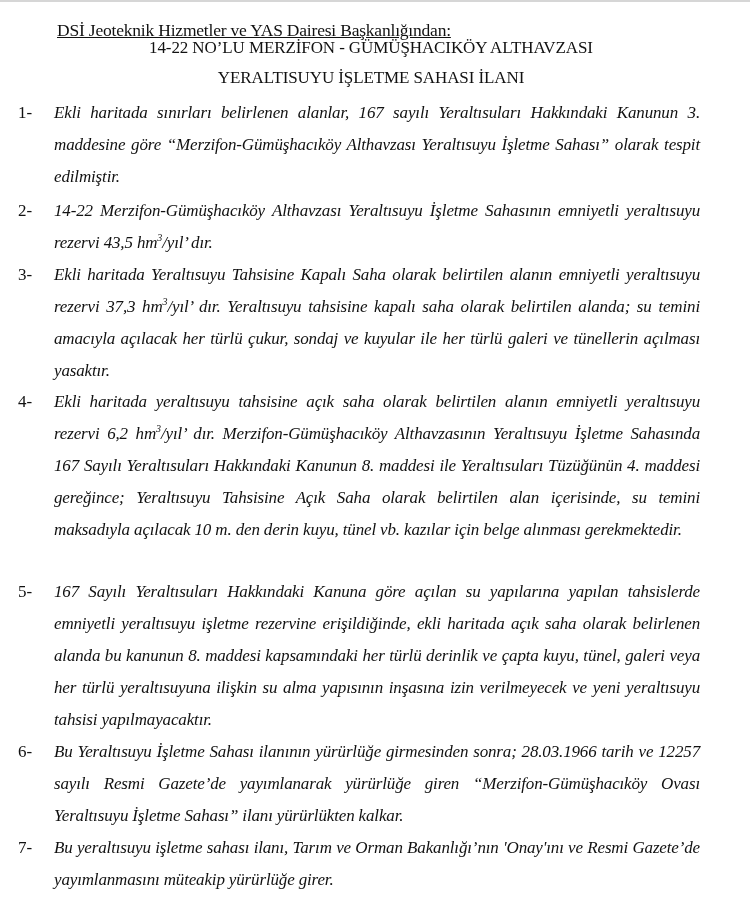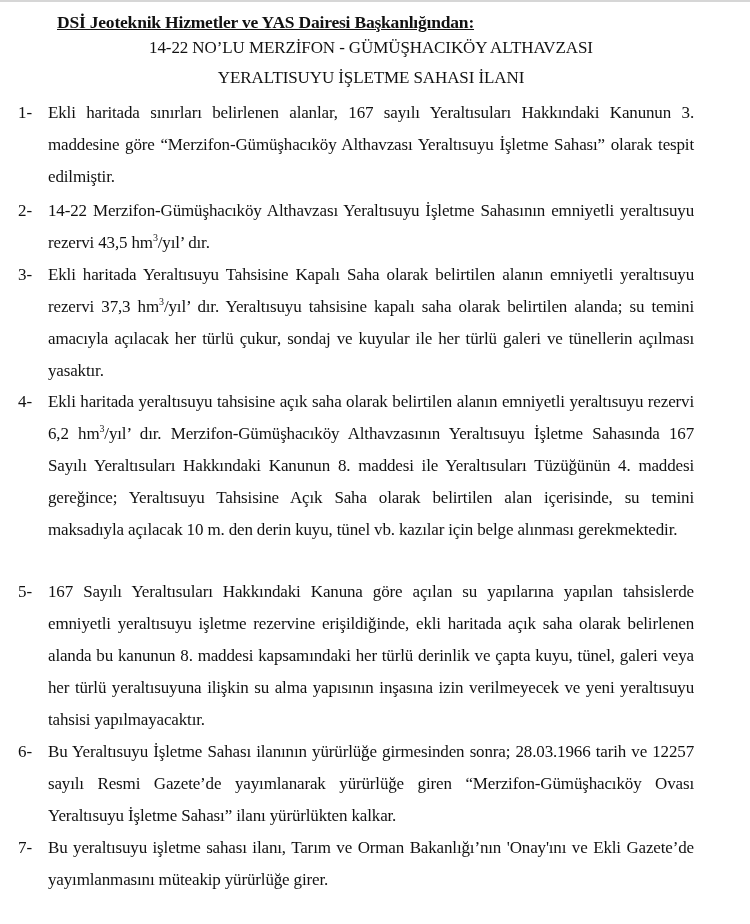--- a/index.html
+++ b/index.html
@@ -3,38 +3,39 @@
 <meta charset="utf-8">
 <style>
   html, body { margin: 0; padding: 0; background: #ffffff; }
   body {
     width: 750px; height: 924px; overflow: hidden; position: relative;
     font-family: "Liberation Serif", "DejaVu Serif", serif;
     color: #111111;
   }
   .topline { position: absolute; left: 0; top: 0; width: 750px; height: 2px; background: #d6d6d6; }
   .heading {
-    position: absolute; left: 57px; top: 12px;
-    font-size: 17.5px; font-weight: bold; text-decoration: underline;
+    position: absolute; left: 57px; top: 20px;
+    font-size: 17.5px; font-weight: normal; text-decoration: underline;
     letter-spacing: -0.2px; white-space: nowrap;
   }
   .title {
     position: absolute; left: 0; width: 750px; text-align: center;
     font-size: 17px; letter-spacing: -0.1px; white-space: nowrap;
   }
   .t1 { top: 38px; left: -4px; }
   .t2 { top: 68px; left: -4px; }
   .item { position: absolute; left: 0; width: 750px; }
   .num {
     position: absolute; left: 18px; font-size: 17px; line-height: 32px;
   }
   .body {
-    position: absolute; left: 48px; width: 646px;
+    position: absolute; left: 54px; width: 646px;
     font-size: 17px; line-height: 32px; text-align: justify;
     letter-spacing: -0.15px;
+    font-style: italic;
   }
   sup { font-size: 10px; line-height: 0; vertical-align: super; }
 </style>
 </head>
 <body>
 
 <div class="topline"></div>
 
 <div class="heading">DSİ Jeoteknik Hizmetler ve YAS Dairesi Başkanlığından:</div>
 <div class="title t1">14-22 NO’LU MERZİFON - GÜMÜŞHACIKÖY ALTHAVZASI</div>
@@ -65,14 +66,14 @@
   <div class="body">167 Sayılı Yeraltısuları Hakkındaki Kanuna göre açılan su yapılarına yapılan tahsislerde emniyetli yeraltısuyu işletme rezervine erişildiğinde, ekli haritada açık saha olarak belirlenen alanda bu kanunun 8. maddesi kapsamındaki her türlü derinlik ve çapta kuyu, tünel, galeri veya her türlü yeraltısuyuna ilişkin su alma yapısının inşasına izin verilmeyecek ve yeni yeraltısuyu tahsisi yapılmayacaktır.</div>
 </div>
 
 <div class="item" style="top:736px;">
   <span class="num">6-</span>
   <div class="body">Bu Yeraltısuyu İşletme Sahası ilanının yürürlüğe girmesinden sonra; 28.03.1966 tarih ve 12257 sayılı Resmi Gazete’de yayımlanarak yürürlüğe giren “Merzifon-Gümüşhacıköy Ovası Yeraltısuyu İşletme Sahası” ilanı yürürlükten kalkar.</div>
 </div>
 
 <div class="item" style="top:832px;">
   <span class="num">7-</span>
-  <div class="body">Bu yeraltısuyu işletme sahası ilanı, Tarım ve Orman Bakanlığı’nın 'Onay'ını ve Ekli Gazete’de yayımlanmasını müteakip yürürlüğe girer.</div>
+  <div class="body">Bu yeraltısuyu işletme sahası ilanı, Tarım ve Orman Bakanlığı’nın 'Onay'ını ve Resmi Gazete’de yayımlanmasını müteakip yürürlüğe girer.</div>
 </div>
 
 </body></html>

